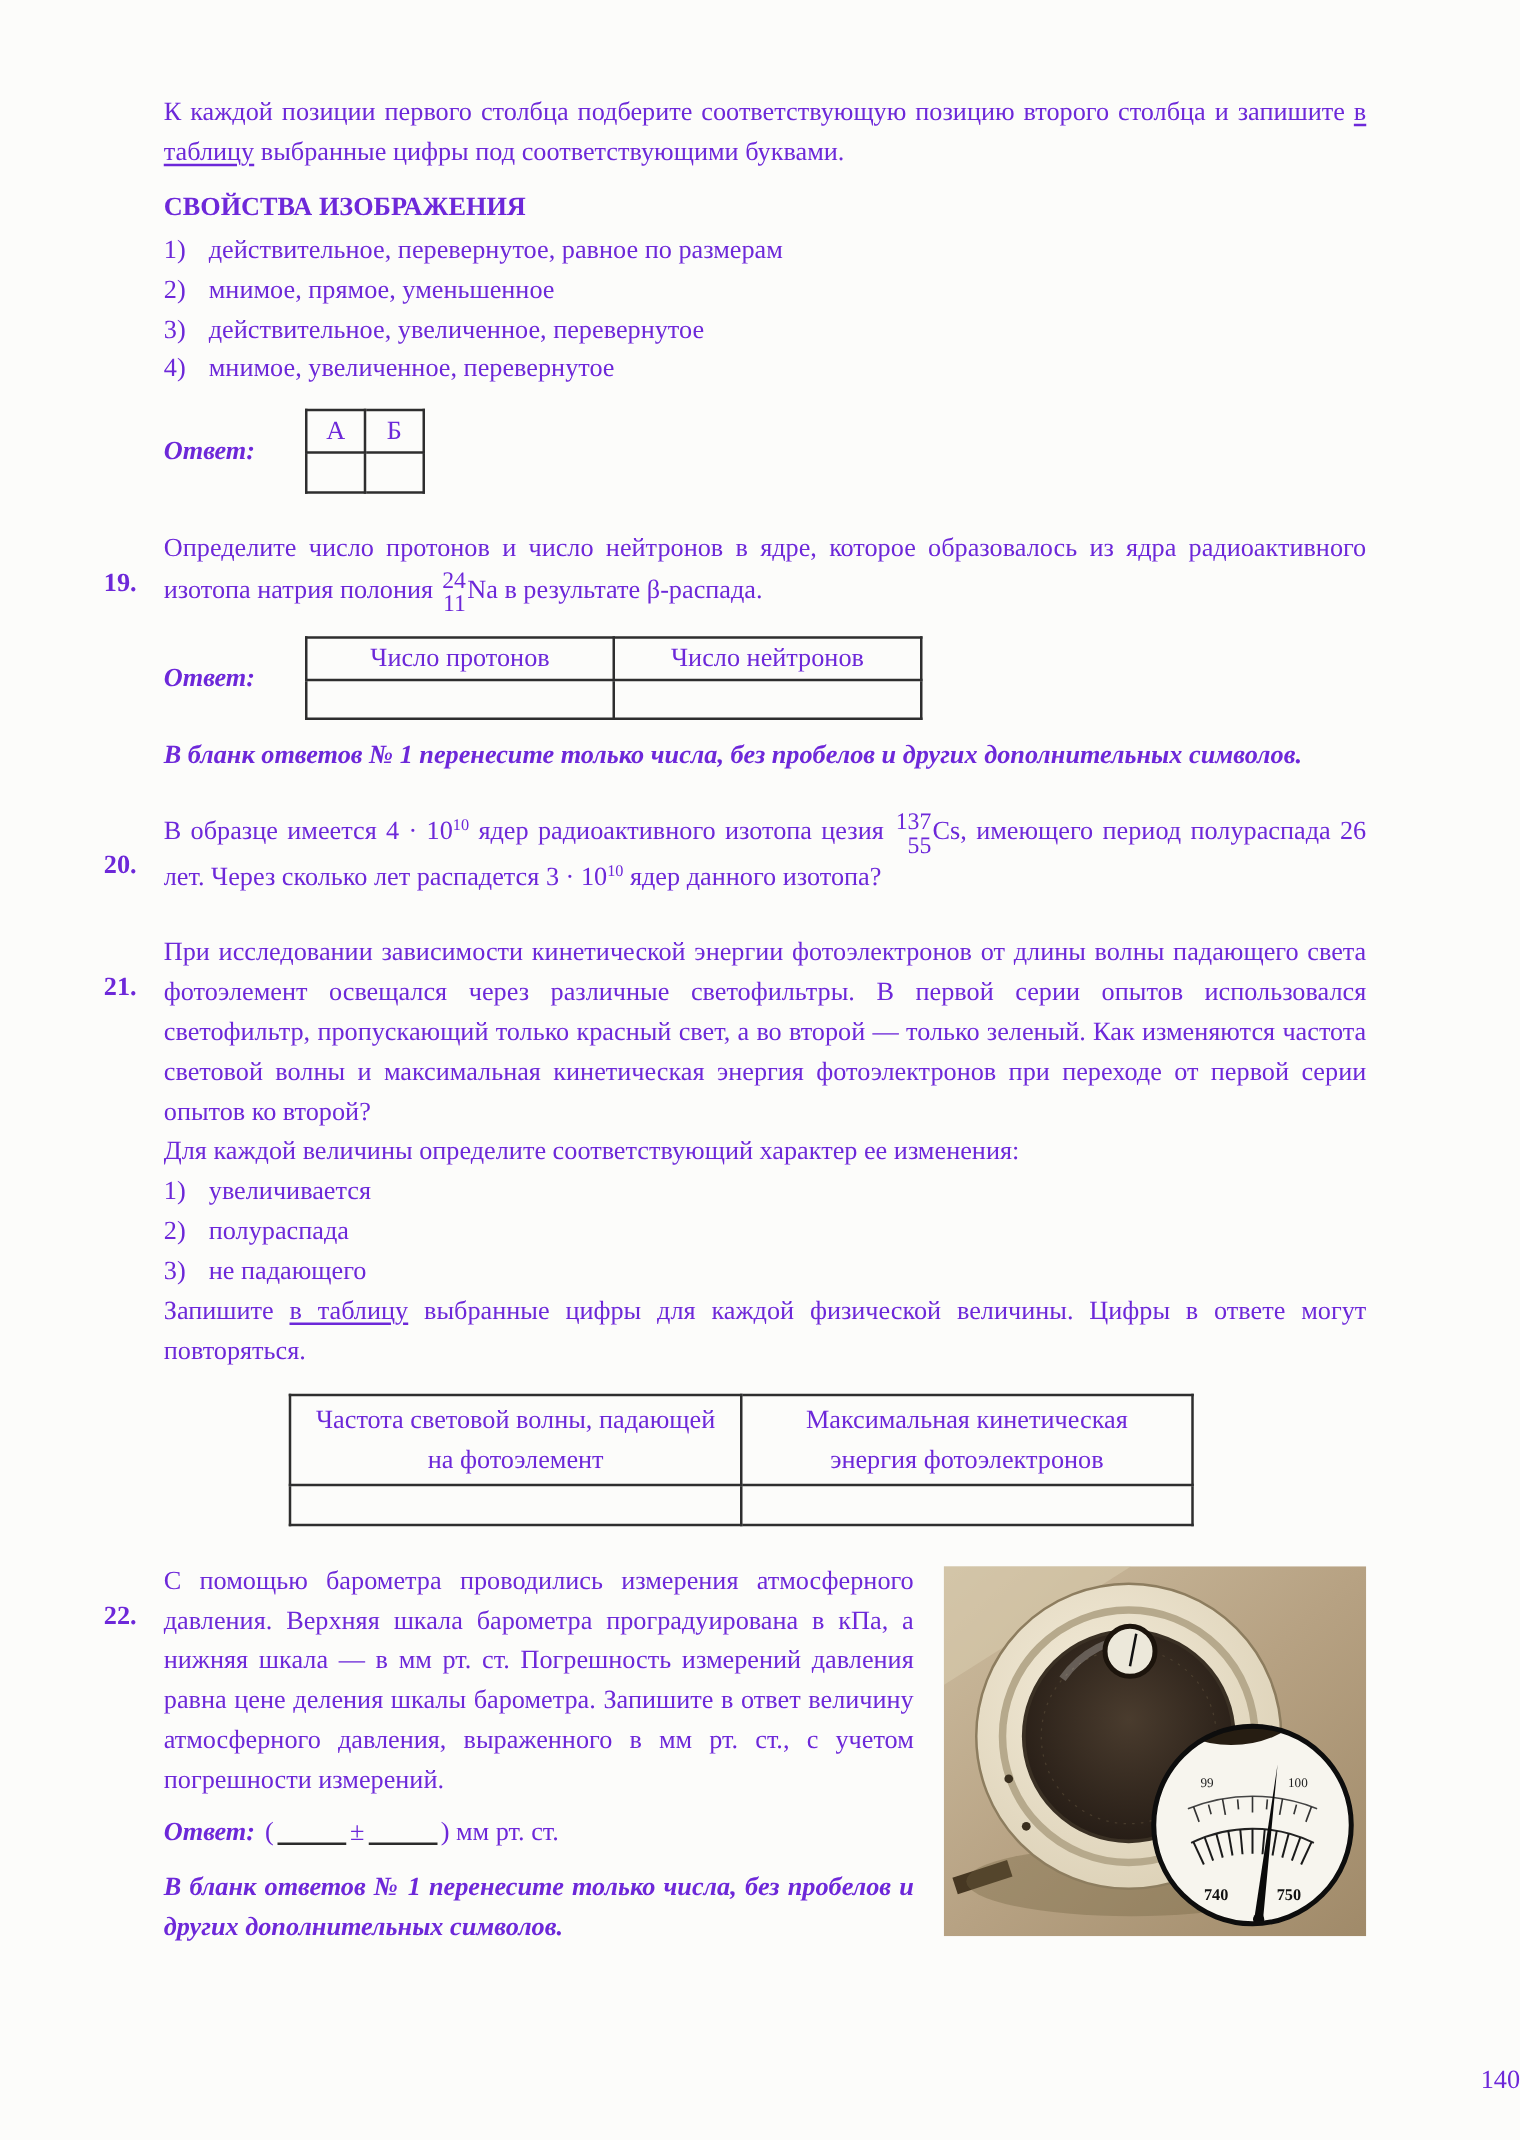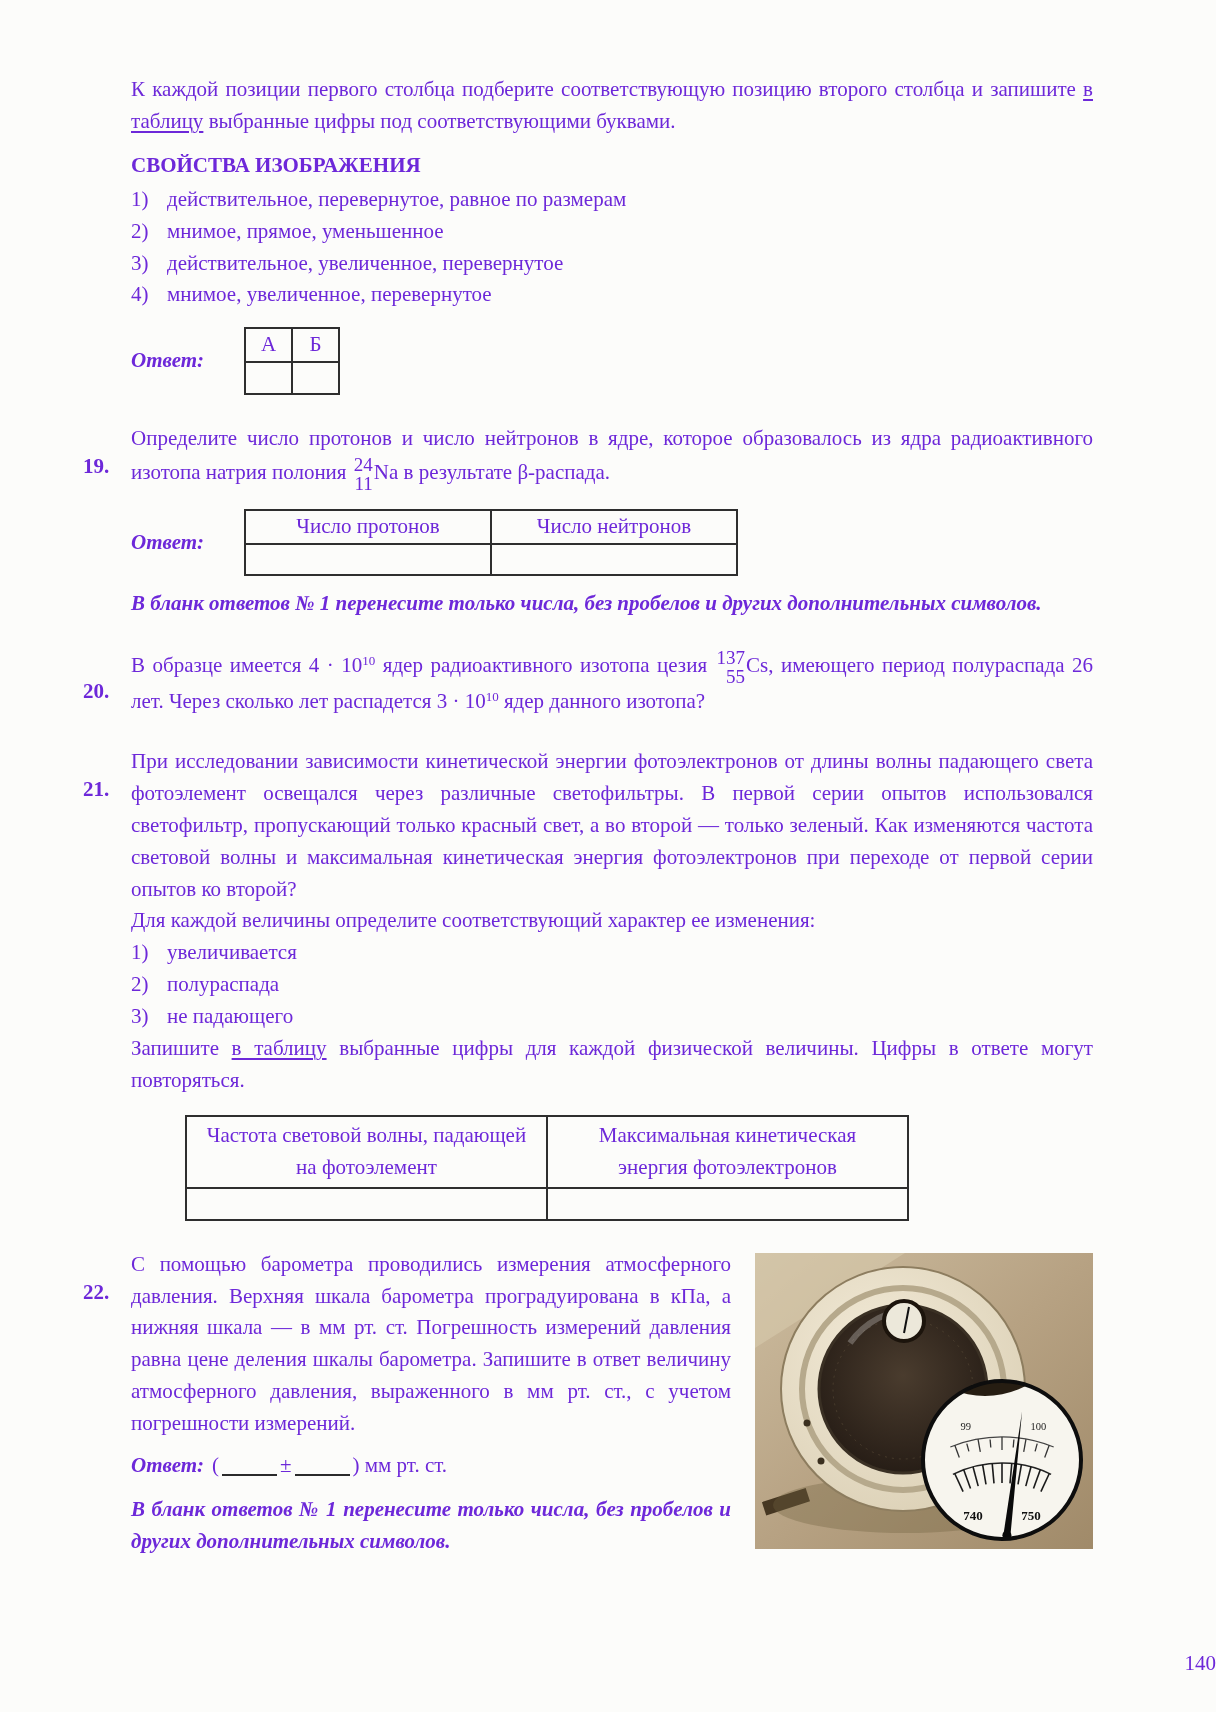--- a/index.html
+++ b/index.html
@@ -32,21 +32,21 @@
 
   .answer-row { display: flex; align-items: center; margin-top: 16px; }
   .answer-label { font-weight: bold; font-style: italic; flex: 0 0 auto; }
 
   table.ans { border-collapse: collapse; margin-left: 40px; }
   table.ans td { border: 2px solid #2e2e2e; text-align: center; padding: 0 10px; }
   .ab-table td { min-width: 47px; height: 27px; }
   .ab-table tr.vals td { height: 32px; }
   .t19 td { width: 246px; height: 31px; }
 
-  .t21 { border-collapse: collapse; margin: 18px 0 0 54px; border-radius: 28px; }
+  .t21 { border-collapse: collapse; margin: 18px 0 0 100px; border-radius: 28px; }
   .t21 td { border: 2px solid #2e2e2e; text-align: center; padding: 3px 14px; width: 361px; }
   .t21 tr.vals td { height: 32px; padding: 0; }
 
   .note { font-style: italic; font-weight: bold; margin-top: 12px; text-align: justify; }
 
   sup.e { font-size: 13px; line-height: 0; vertical-align: 7px; }
   .iso-nums {
     display: inline-flex; flex-direction: column; align-items: flex-end;
     font-size: 19px; line-height: 1; vertical-align: 8px; margin: 0 1px 0 2px;
   }

